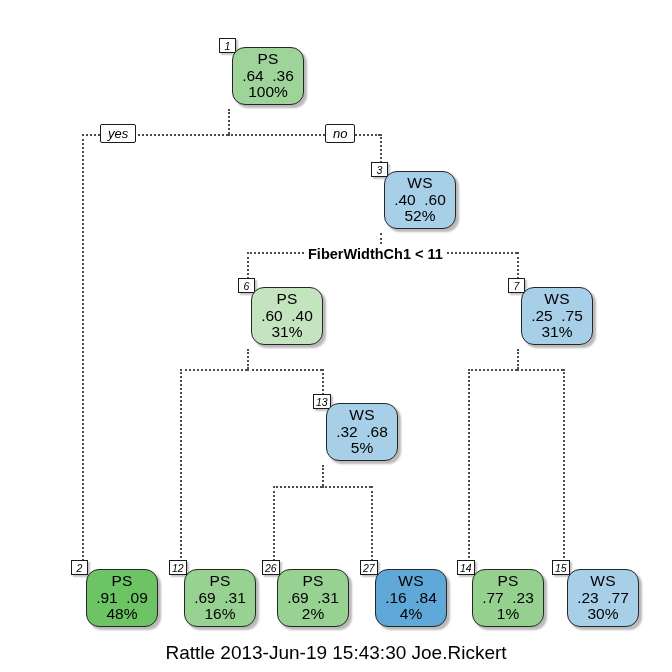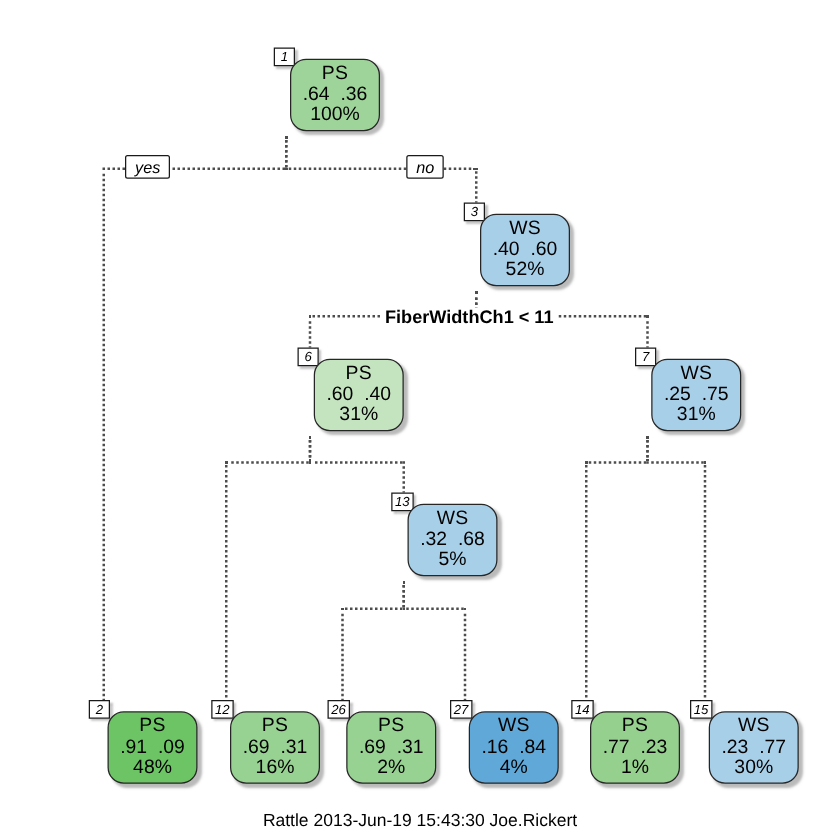--- a/index.html
+++ b/index.html
@@ -63,21 +63,21 @@
     height:19px;
     display:flex;align-items:center;justify-content:center;
     font-size:13px;font-style:italic;
     padding:0 7px;
     border-radius:2px;
   }
 
   
   .caption{
     position:absolute;left:0;right:0;bottom:8px;
-    text-align:center;font-size:14px;
+    text-align:center;font-size:19px;
   }
 </style>
 </head>
 <body>
 
 <div id="canvas">
     <div class="conn v" style="left: 228px; top: 109px; height: 25px;"></div>
     <div class="conn h" style="left: 82px; top: 134px; width: 146px;"></div>
     <div class="conn v" style="left: 82px; top: 134px; height: 435px;"></div>
     <div class="conn v" style="left: 228px; top: 109px; height: 25px;"></div>

